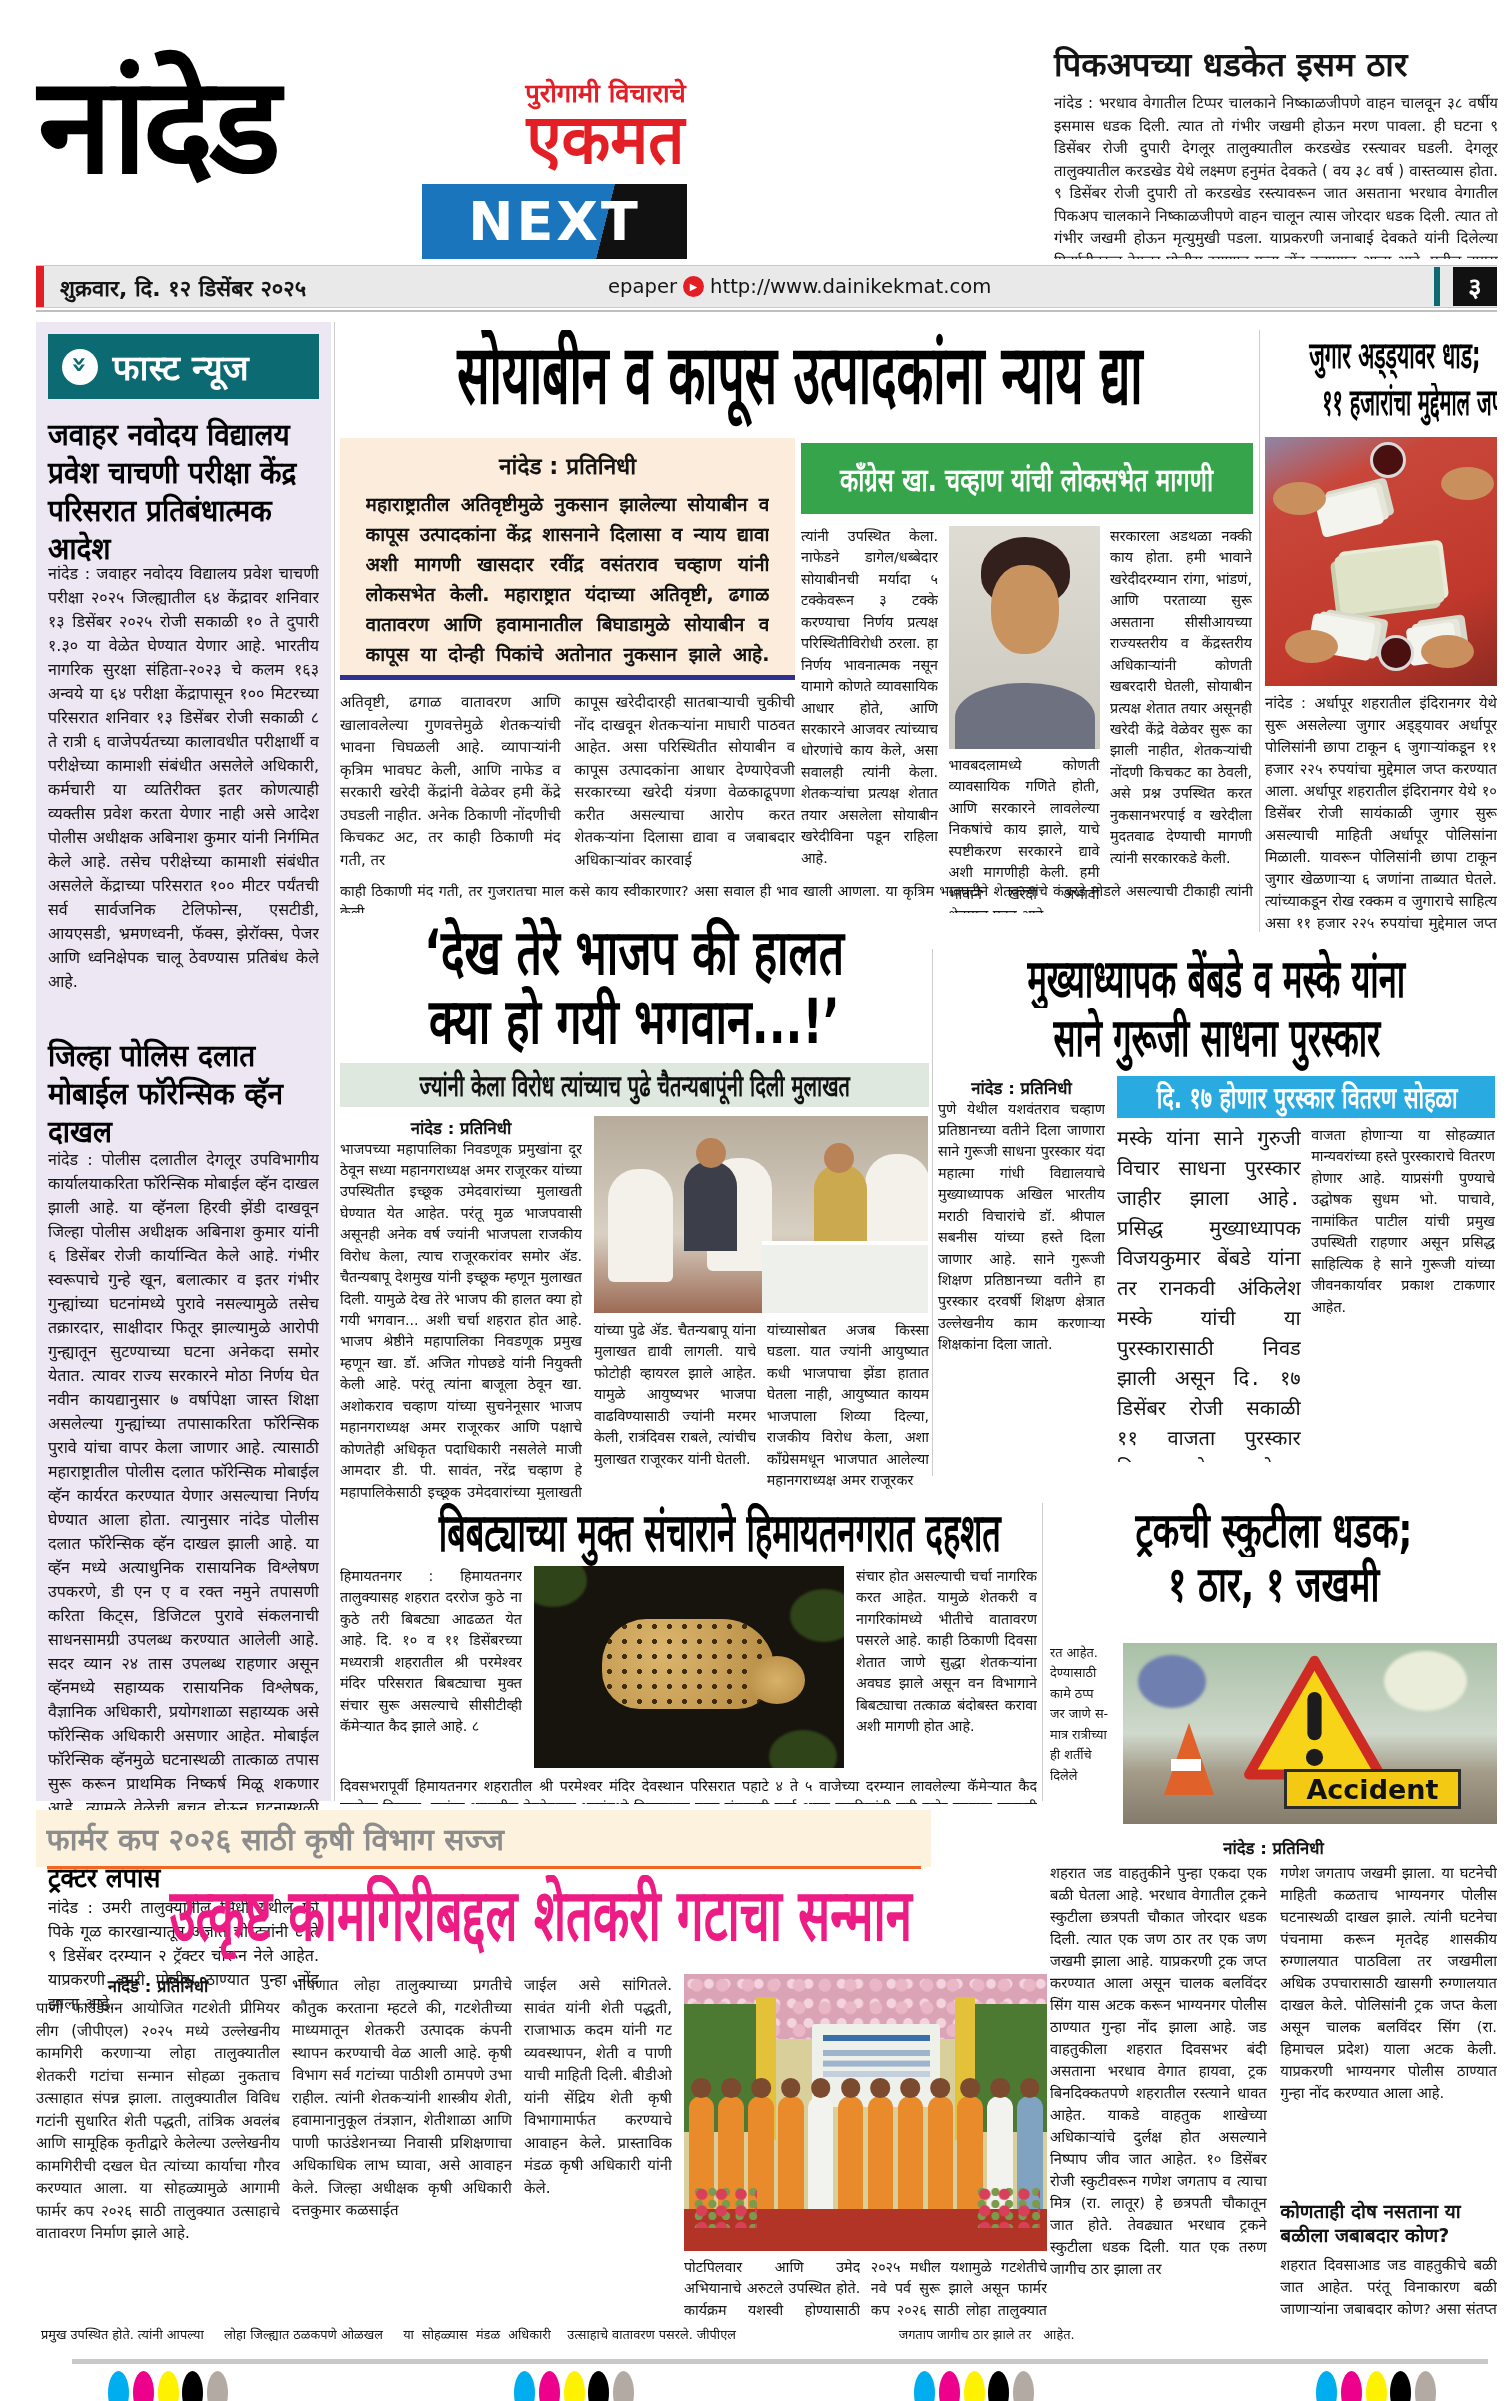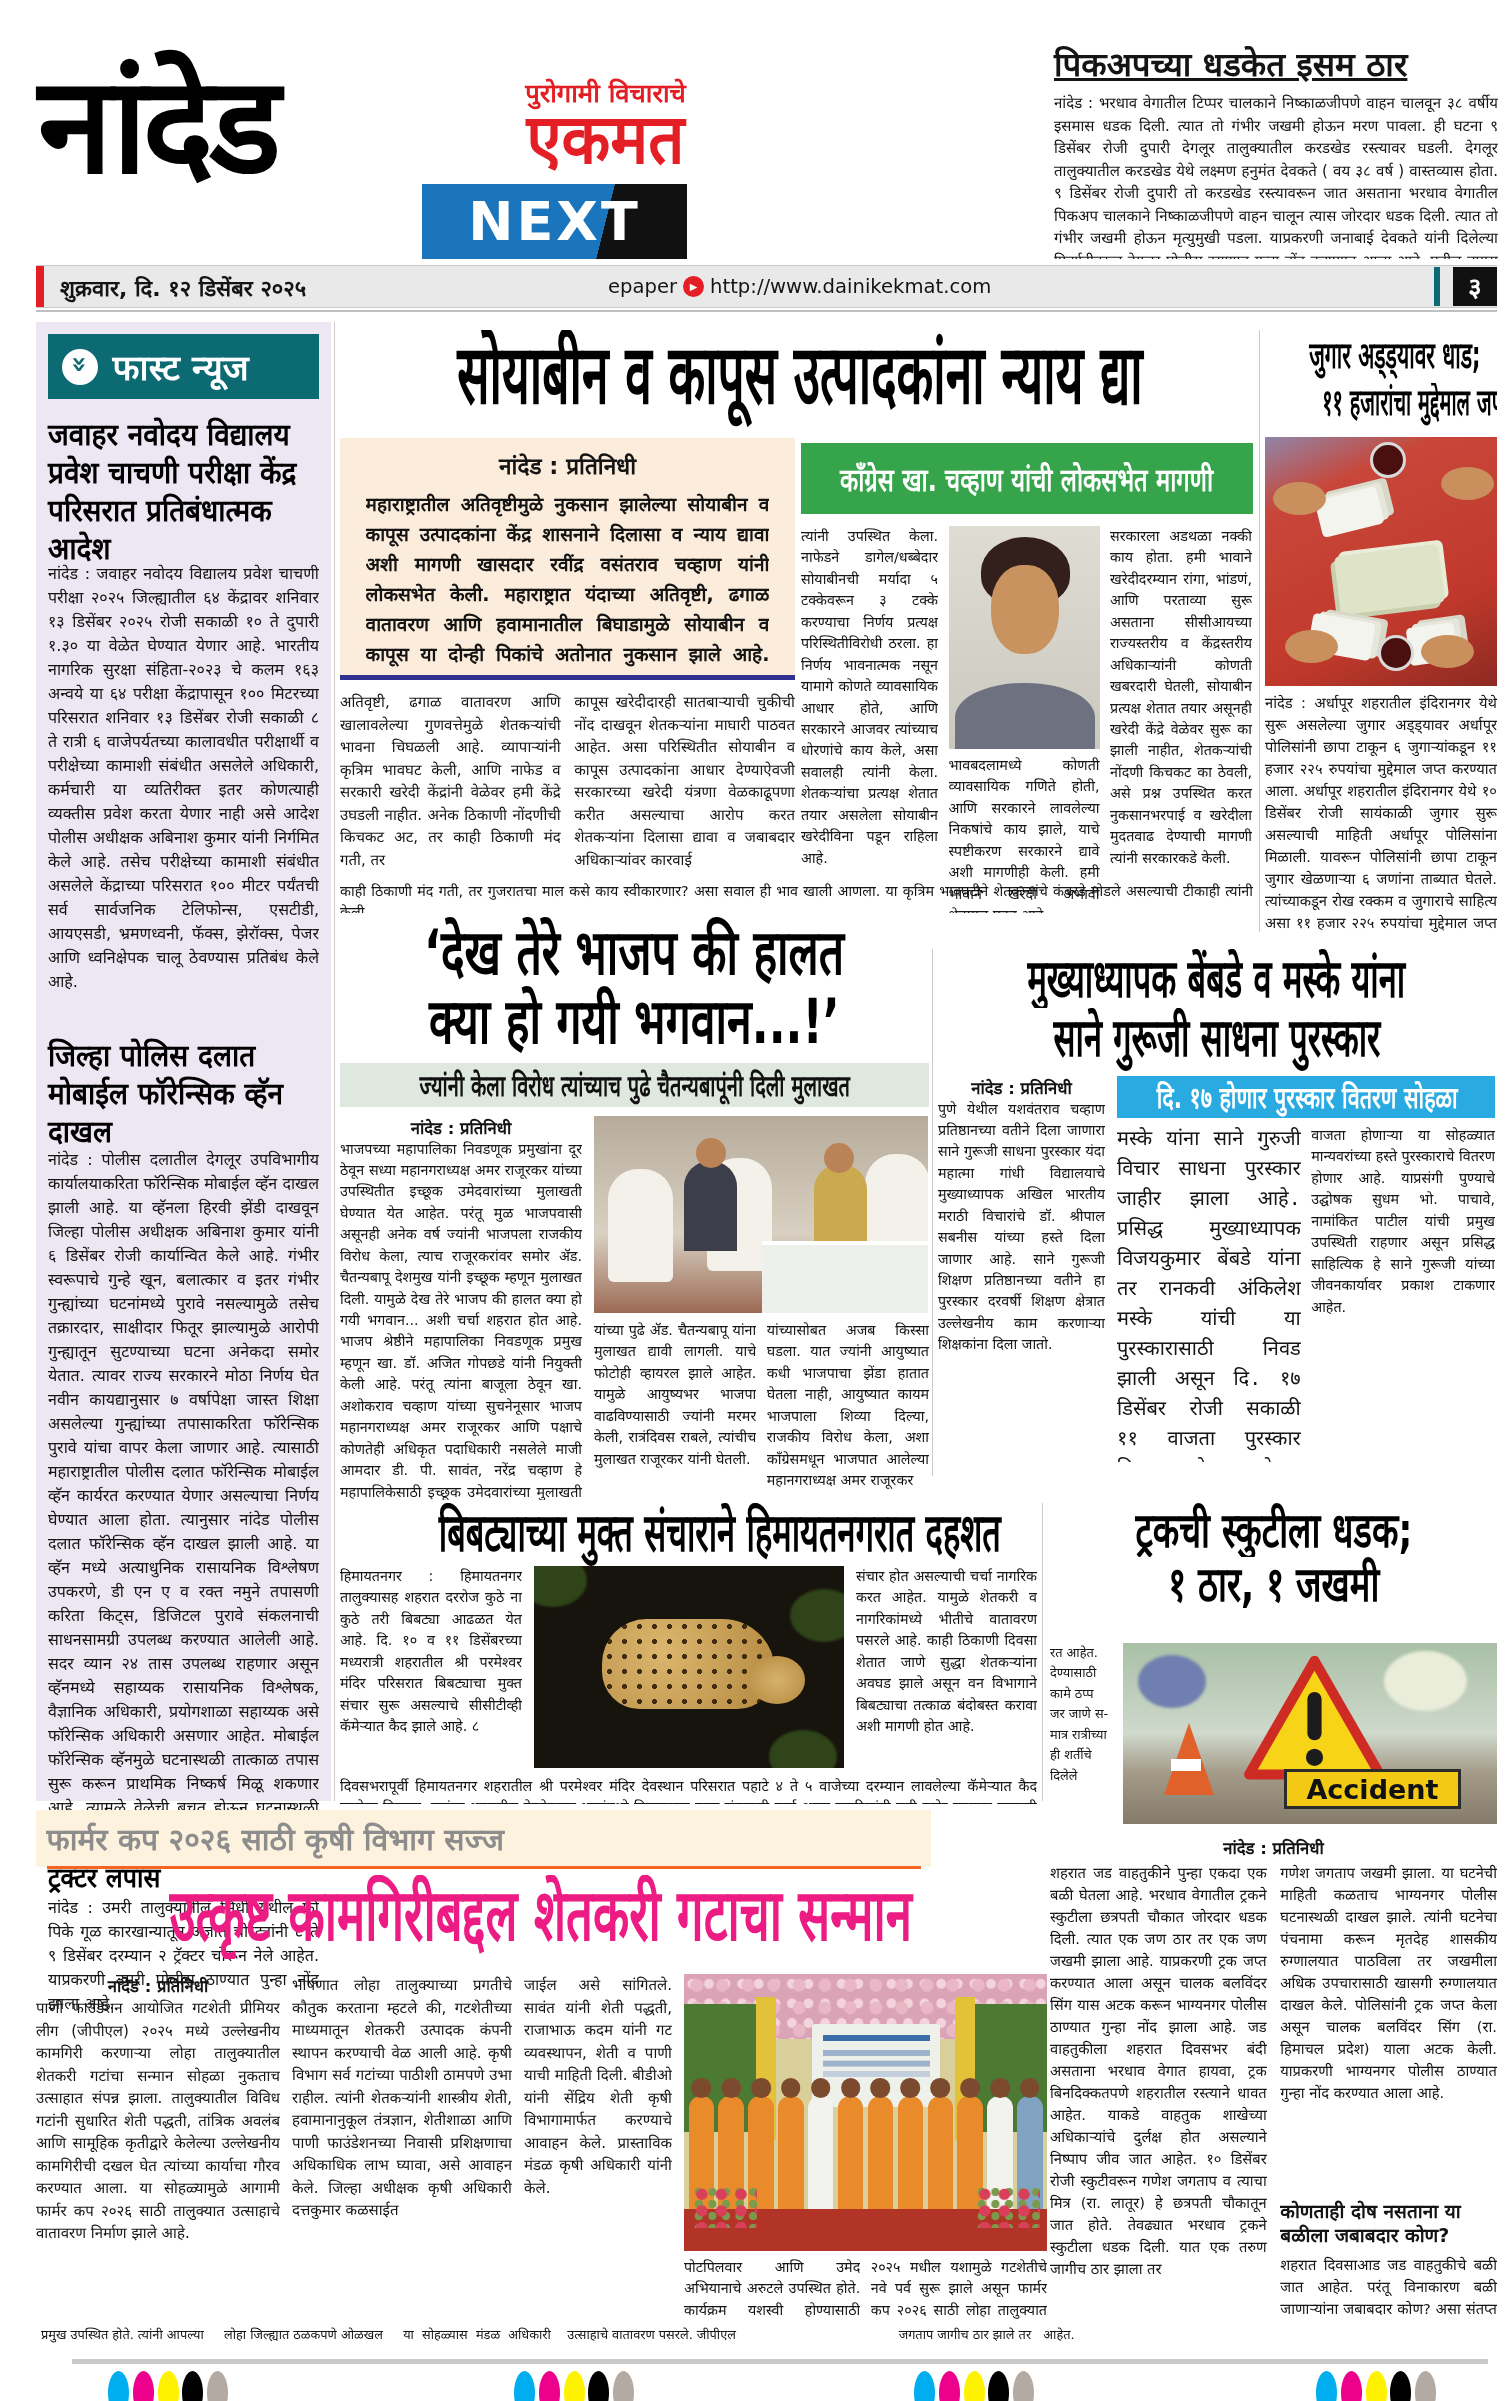--- a/index.html
+++ b/index.html
@@ -115,21 +115,21 @@
     <div class="epaper-row">
       <span>epaper</span>
       <span class="epaper-icon">▶</span>
       <span>http://www.dainikekmat.com</span>
     </div>
     <div style="position:absolute;right:57px;top:0.8px;" class="tealbar"></div>
     <div style="position:absolute;right:0;top:0.8px;" class="pgbox">३</div>
   </div>
 
   <div class="abs" style="left:1054px;top:47px;width:444px;height:215px;">
-    <div style="font-size:33px;font-weight:900;line-height:1.1;margin-bottom:9px;text-decoration:underline;">पिकअपच्या धडकेत इसम ठार</div>
+    <div style="font-size:33px;font-weight:900;line-height:1.1;margin-bottom:9px;">पिकअपच्या धडकेत इसम ठार</div>
     <div class="bt" style="font-size:15px;height:167px;">नांदेड :  भरधाव वेगातील टिप्पर चालकाने निष्काळजीपणे वाहन चालवून ३८ वर्षीय इसमास धडक दिली. त्यात तो गंभीर जखमी होऊन मरण पावला. ही घटना ९ डिसेंबर रोजी दुपारी देगलूर तालुक्यातील करडखेड रस्त्यावर घडली. देगलूर तालुक्यातील करडखेड येथे लक्ष्मण हनुमंत देवकते ( वय ३८ वर्ष ) वास्तव्यास होता. ९ डिसेंबर रोजी दुपारी तो करडखेड रस्त्यावरून जात असताना भरधाव वेगातील पिकअप चालकाने निष्काळजीपणे वाहन चालून त्यास जोरदार धडक दिली. त्यात तो गंभीर जखमी होऊन मृत्युमुखी पडला. याप्रकरणी जनाबाई देवकते यांनी दिलेल्या फिर्यादीवरून देगलूर पोलीस ठाण्यात गुन्हा नोंद करण्यात आला आहे. पुढील तपास सहाय्यक पोलीस निरीक्षक पवार करीत आहेत.</div>
   </div>
 
   <div class="abs hr" style="left:36px;top:310px;width:1461px;"></div>
 
   <div class="abs sidebar" style="left:36px;top:322px;width:295px;height:1479px;">
     <div class="fn-head">
       <span class="fn-icon"></span>
       <span class="fn-title">फास्ट न्यूज</span>
     </div>

